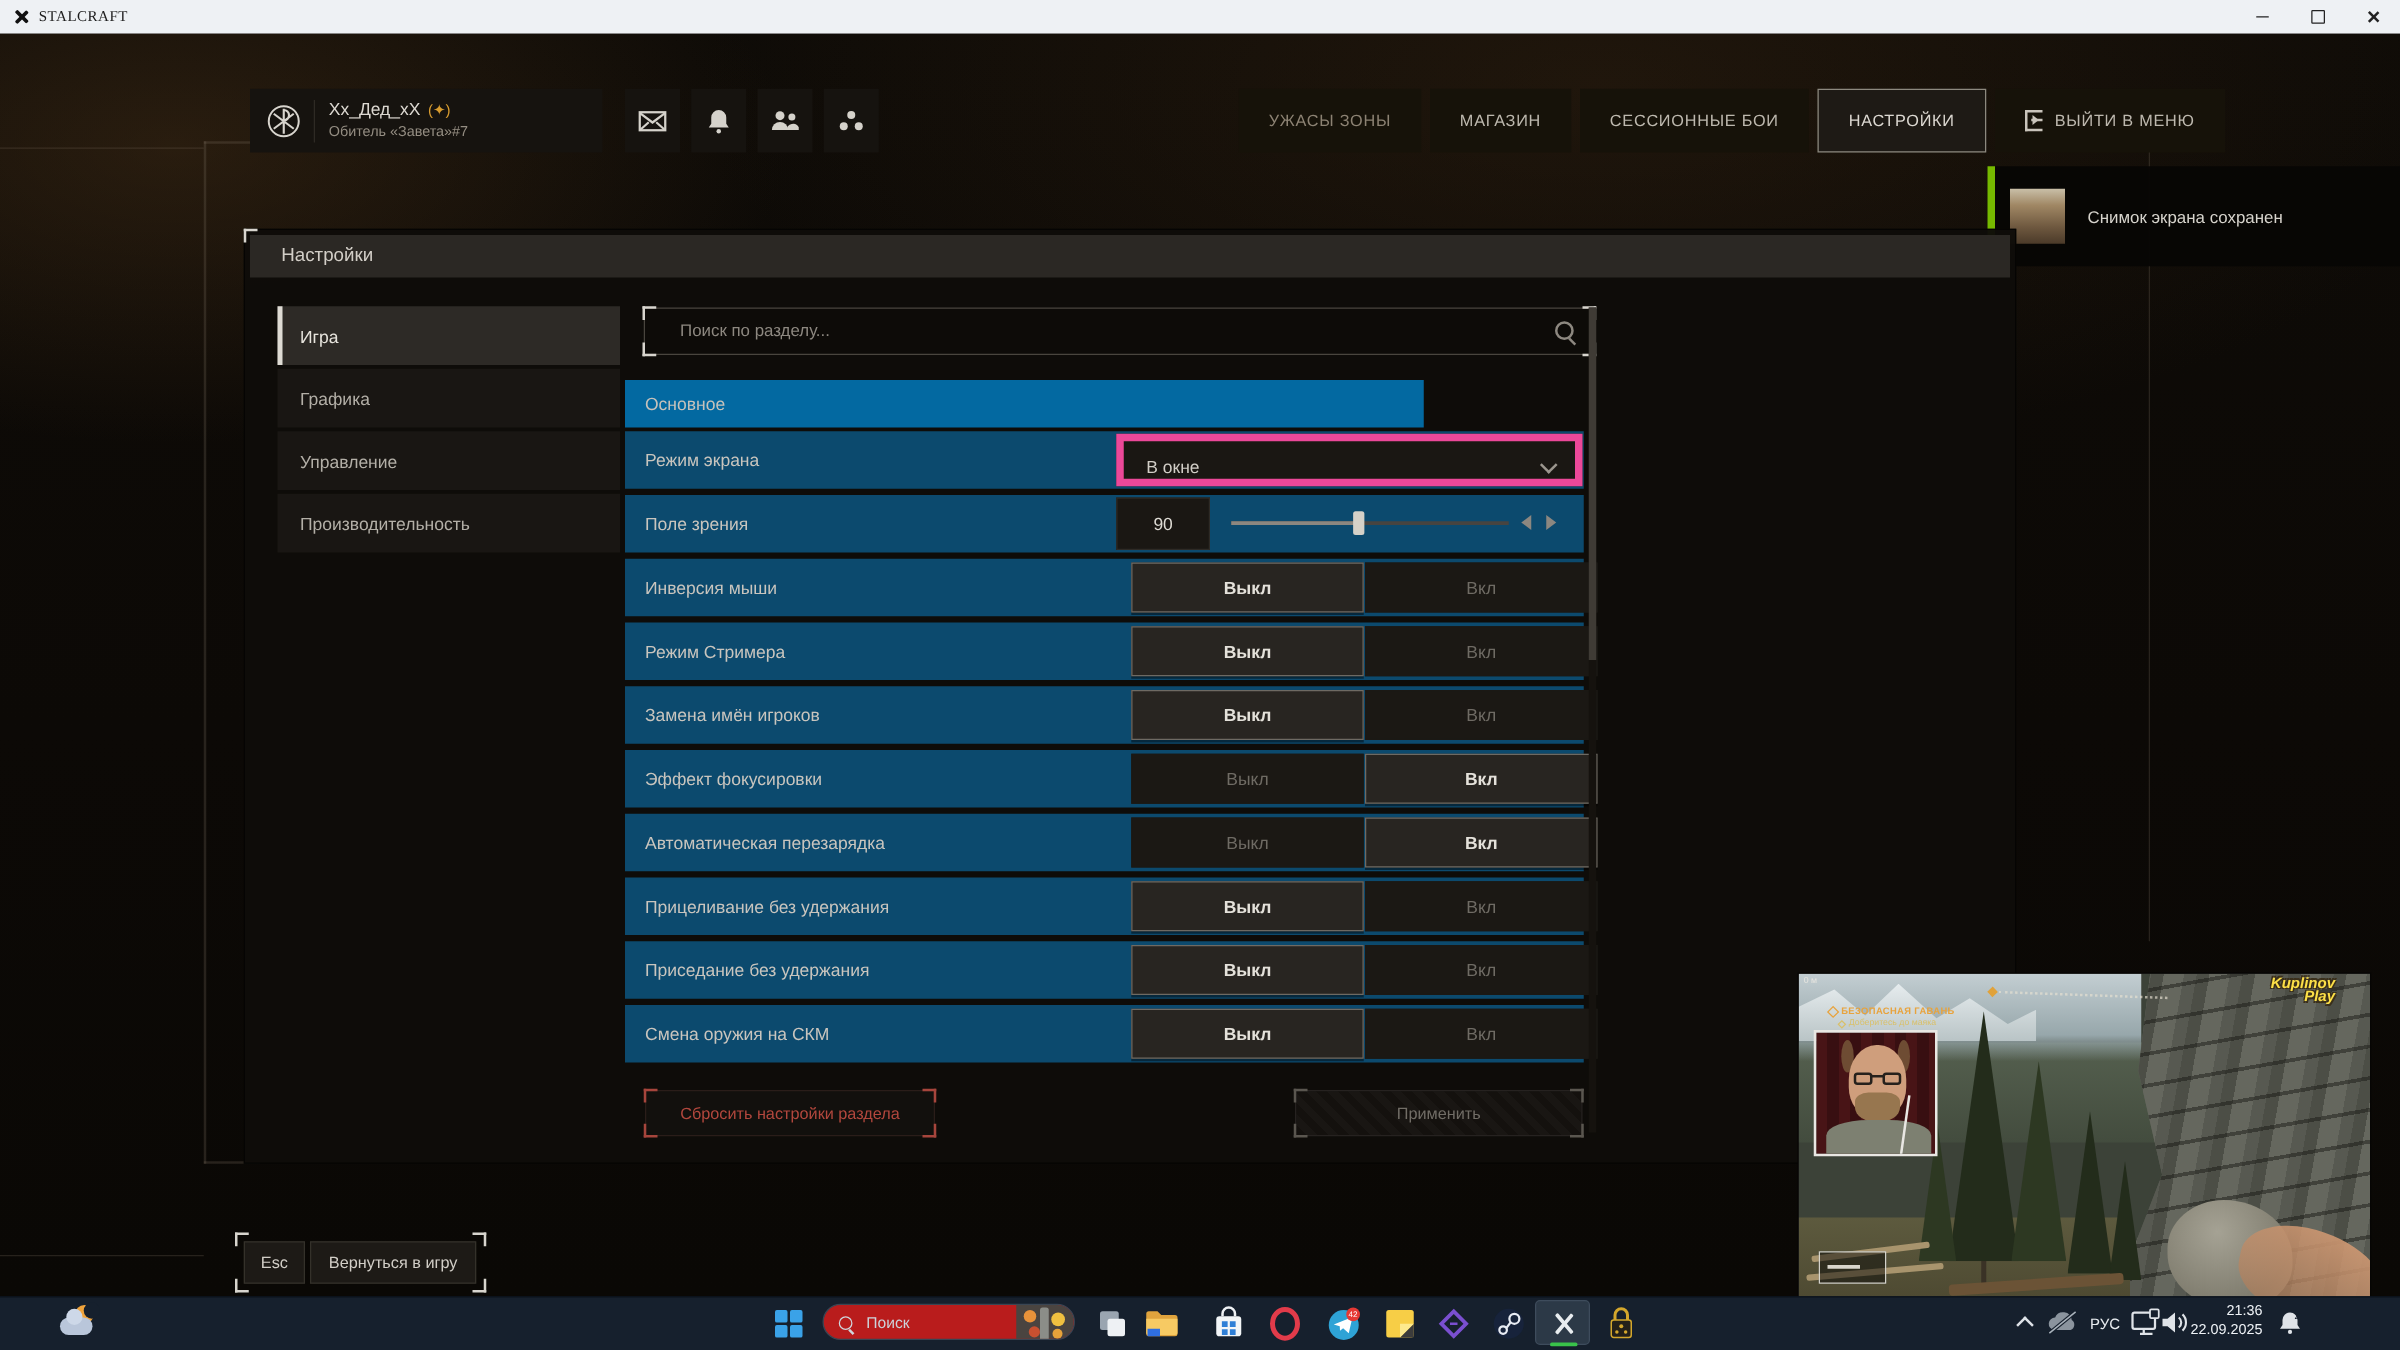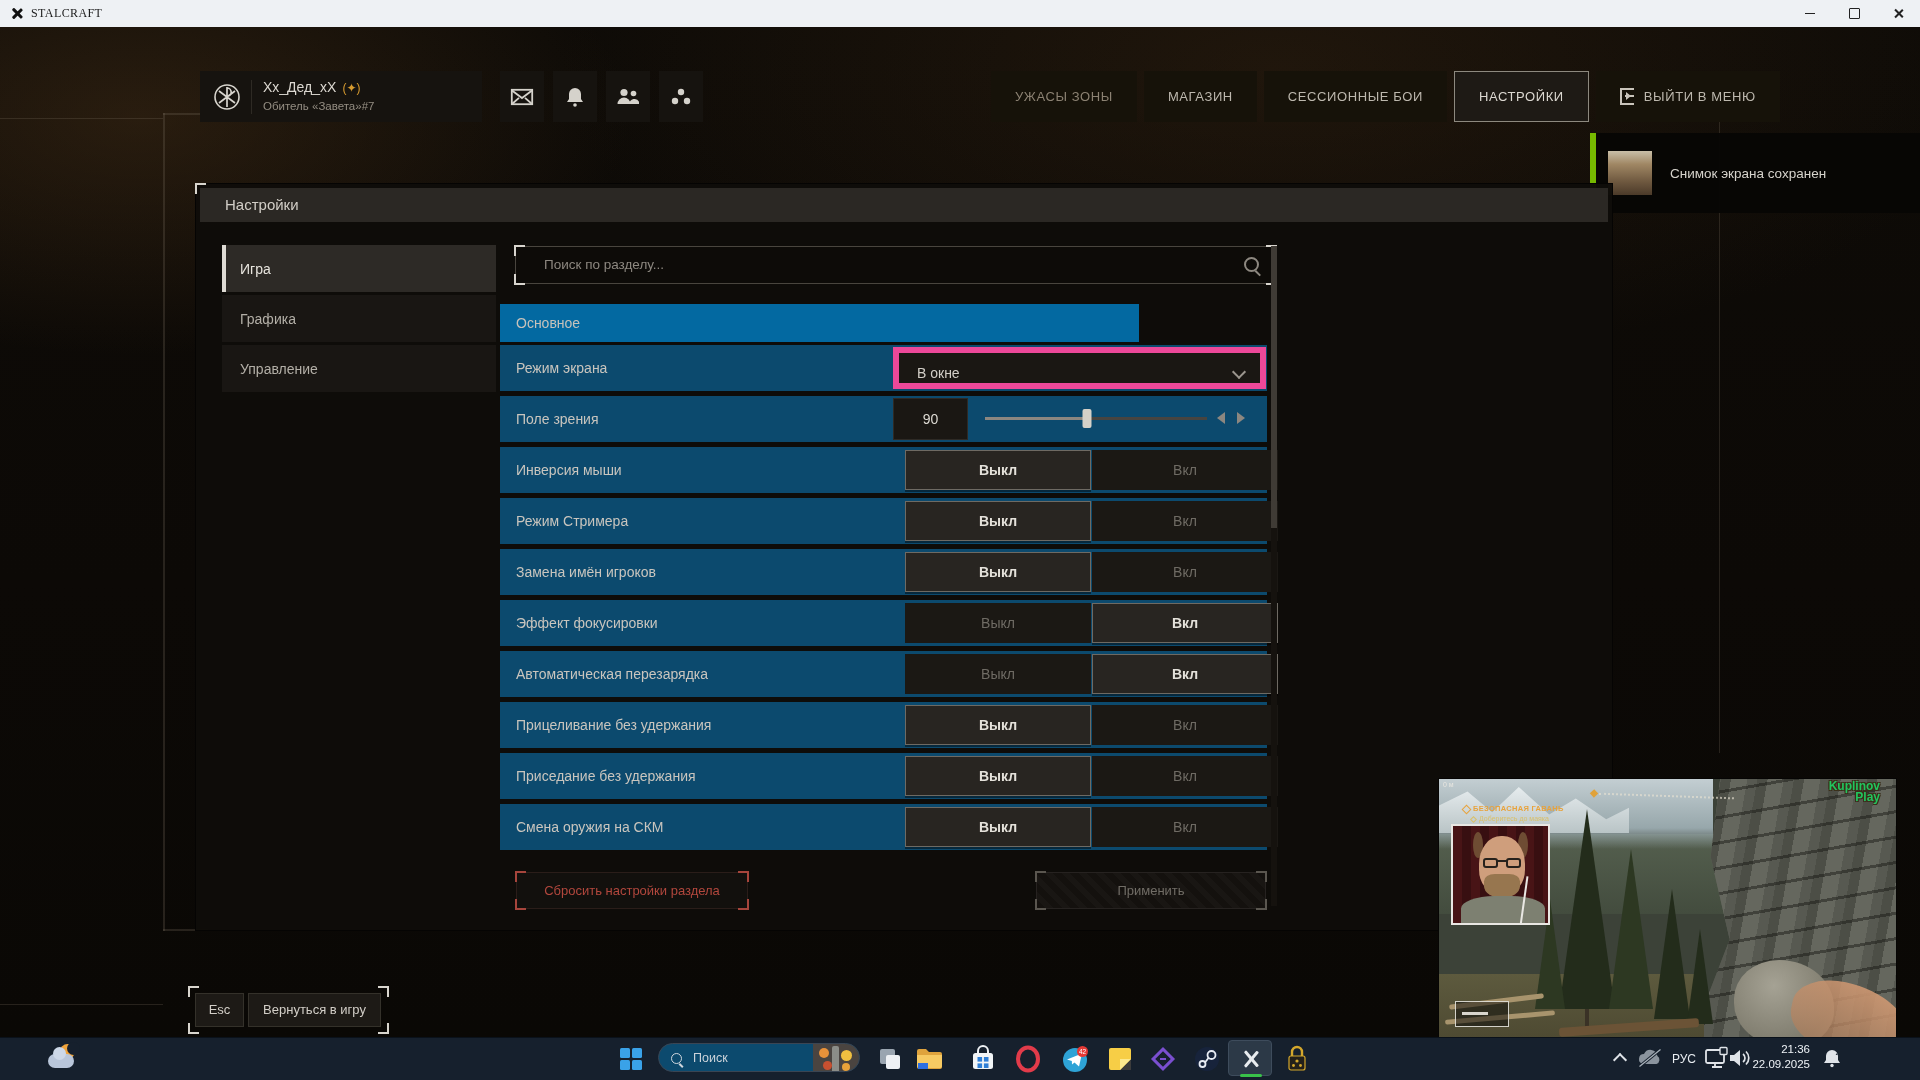--- a/index.html
+++ b/index.html
@@ -134,21 +134,21 @@
   .sc-fence{position:absolute;height:5px;background:#a8946d;border-radius:2px;}
   .sc-log{position:absolute;left:120px;bottom:6px;width:140px;height:9px;background:#6b5336;transform:rotate(-4deg);border-radius:3px;}
   .sc-boulder{position:absolute;right:62px;bottom:-8px;width:100px;height:86px;background:radial-gradient(circle at 40% 30%,#a5a294,#7e7b6d 70%);border-radius:45% 55% 40% 50%;}
   .sc-hand{position:absolute;right:-14px;bottom:-18px;width:120px;height:72px;background:linear-gradient(200deg,#cf9a75,#a9765296);border-radius:40% 60% 10% 50%;transform:rotate(12deg);}
   .q-title{position:absolute;left:34px;top:25px;font-size:7.5px;font-weight:bold;color:#e8a33d;letter-spacing:.3px;}
   .q-task{position:absolute;left:40px;top:36px;font-size:7px;color:#d9c06a;}
   .q-d{position:absolute;width:5px;height:5px;border:1px solid #e8a33d;transform:rotate(45deg);}
   .dist{position:absolute;left:4px;top:2px;font-size:7px;color:#e8e6e0;}
   .dots{position:absolute;left:160px;top:16px;width:135px;border-top:2px dotted rgba(232,226,210,.65);transform:rotate(2deg);}
   .dots i{position:absolute;left:-8px;top:-4px;width:6px;height:6px;background:#e0a23a;transform:rotate(45deg);}
-  .wmark{position:absolute;right:16px;top:2px;text-align:right;font-size:12px;line-height:11px;font-weight:bold;color:#22c55e;
+  .wmark{position:absolute;right:28px;top:2px;text-align:right;font-size:12px;line-height:11px;font-weight:bold;font-style:italic;color:#fde047;
     text-shadow:1px 1px 0 #3a2f1a,-1px 1px 0 #3a2f1a,1px -1px 0 #3a2f1a,-1px -1px 0 #3a2f1a;}
   #facecam{position:absolute;left:12px;top:45px;width:99px;height:101px;border:2px solid #e9e7e3;box-sizing:border-box;
     background:repeating-linear-gradient(90deg,#481416 0 9px,#380f11 9px 18px);overflow:hidden;}
   .fc-head{position:absolute;left:26px;top:10px;width:46px;height:58px;background:#cf9e7c;border-radius:48% 48% 42% 42%;}
   .fc-hair{position:absolute;top:6px;width:10px;height:26px;background:#6e4c33;border-radius:50%;}
   .fc-glasses{position:absolute;left:30px;top:32px;width:38px;height:11px;}
   .fc-glasses i{position:absolute;top:0;width:15px;height:10px;border:2px solid #26211c;border-radius:3px;box-sizing:border-box;}
   .fc-glasses i:first-child{left:0;}
   .fc-glasses i:last-child{right:0;}
   .fc-glasses:after{content:"";position:absolute;left:14px;top:2px;width:10px;height:2px;background:#26211c;}
@@ -165,21 +165,21 @@
   #wicon .moon{position:absolute;left:16px;top:2px;width:15px;height:15px;border-radius:50%;background:#f0a43c;}
   #wicon .moonmask{position:absolute;left:23px;top:0;width:13px;height:13px;border-radius:50%;background:#16202d;}
   #wicon .cl{position:absolute;left:4px;top:12px;width:26px;height:14px;border-radius:8px;background:#b9c6da;}
   #wicon .cl:before{content:"";position:absolute;left:5px;top:-7px;width:13px;height:13px;border-radius:50%;background:#cdd8e8;}
   .tbi{position:absolute;top:7px;width:28px;height:28px;display:flex;align-items:center;justify-content:center;}
   #tb-stalcraft{position:absolute;left:1228px;top:2px;width:44px;height:36px;background:#2c3947;border:1px solid #3e4c5c;border-radius:4px;box-sizing:border-box;}
   #tb-stalcraft .x{position:absolute;left:21px;top:8px;width:2.5px;height:20px;background:#e8ecef;border-radius:1px;}
   #tb-stalcraft .x.a{transform:rotate(40deg);}
   #tb-stalcraft .x.b{transform:rotate(-40deg);}
   #greenbar{position:absolute;left:1240px;top:1074px;width:22px;height:3px;border-radius:2px;background:#39c24a;}
-  #tb-search{position:absolute;left:658px;top:5px;width:202px;height:29px;border-radius:16px;background:#0c4a6e;border:1px solid #3a4553;box-sizing:border-box;overflow:hidden;}
+  #tb-search{position:absolute;left:658px;top:5px;width:202px;height:29px;border-radius:16px;background:#b91c1c;border:1px solid #3a4553;box-sizing:border-box;overflow:hidden;}
   #tb-search .mag2{position:absolute;left:12px;top:9px;width:9px;height:9px;border:1.6px solid #cfd6dd;border-radius:50%;}
   #tb-search .mag2:after{content:"";position:absolute;left:8px;top:9px;width:5px;height:1.6px;background:#cfd6dd;transform:rotate(45deg);transform-origin:0 0;}
   #tb-search .stxt{position:absolute;left:34px;line-height:29px;font-size:12.5px;color:#ccd3da;}
   #tb-search .season{position:absolute;right:0px;top:0;width:46px;height:31px;background:#4a4440;}
   #tb-search .season i{position:absolute;border-radius:50%;}
   
   .tray-t{position:absolute;font-size:12px;color:#e8ecf0;}
   #caret-up{position:absolute;left:1615px;top:1055px;width:8px;height:8px;border-left:2px solid #dfe3e8;border-top:2px solid #dfe3e8;transform:rotate(45deg);}
   #clock{position:absolute;left:1748px;top:1042px;width:62px;text-align:right;color:#eef2f6;font-size:11.5px;line-height:15px;}
 
@@ -301,20 +301,23 @@
       <div id="sidebar">
           <div class="side-item active">
             <span>Игра</span>
           </div>
           <div class="side-item">
             <span>Графика</span>
           </div>
           <div class="side-item">
             <span>Управление</span>
           </div>
+          <div class="side-item">
+            <span>Производительность</span>
+          </div>
         </div>
 
       <div id="search-field">
         <span class="corner tl"></span>
         <span class="corner tr"></span>
         <span class="corner bl"></span>
         <span class="corner br"></span>
         <span class="ph">Поиск по разделу...</span>
         <span class="mag"></span>
       </div>

